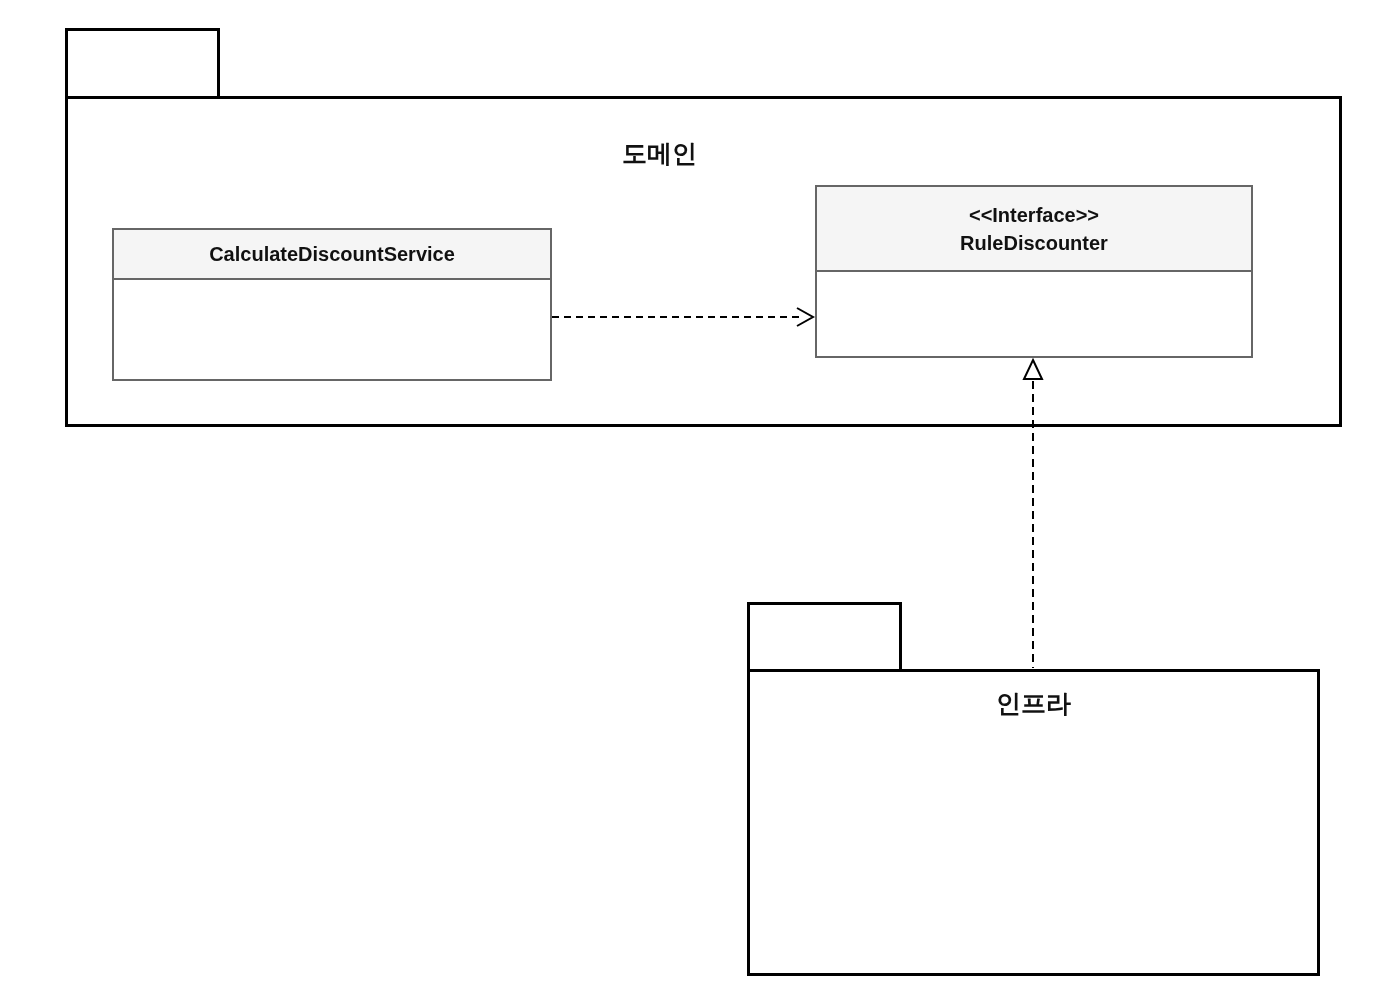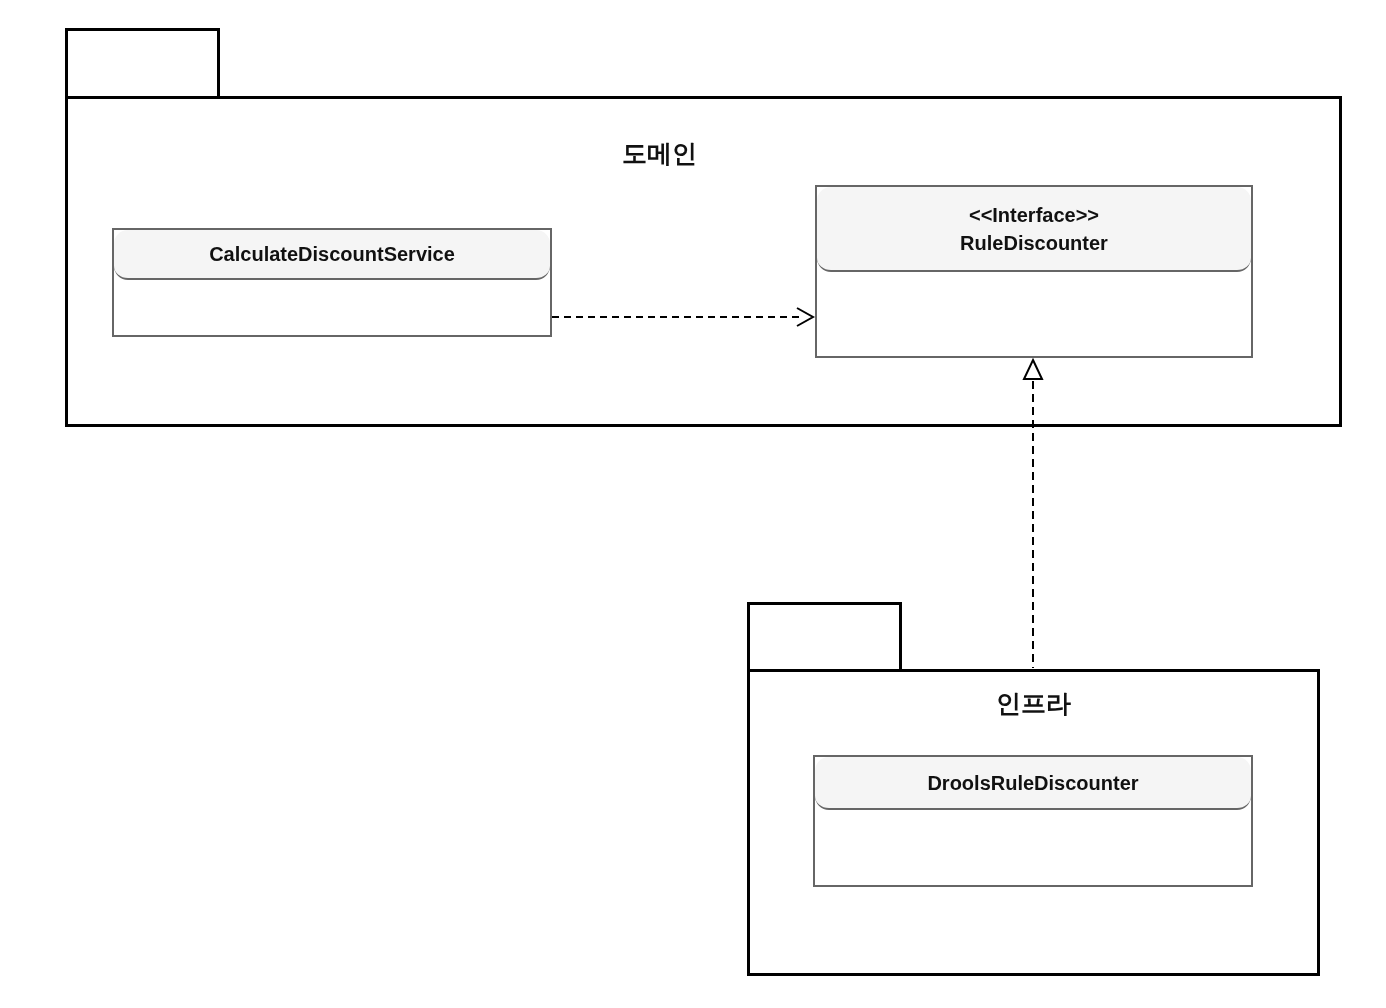--- a/index.html
+++ b/index.html
@@ -59,25 +59,24 @@
     flex-direction: column;
     align-items: center;
     justify-content: center;
     background: var(--header-fill);
     border-bottom: 2px solid var(--class-border);
     font-size: 20px;
     font-weight: bold;
     color: var(--text);
     line-height: 28px;
     text-align: center;
-    border-radius: 14px;
   }
   .uml-class-body { flex: 1 1 auto; background: var(--canvas-bg); }
 
-  #class-calc   { left: 112px; top: 228px; width: 440px; height: 109px; gap: 21px; }
+  #class-calc   { left: 112px; top: 228px; width: 440px; height: 153px; gap: 21px; }
   #class-calc .uml-class-header { height: 50px; }
 
   #iface-rule   { left: 815px; top: 185px; width: 438px; height: 173px; }
   #iface-rule .uml-class-header { height: 85px; }
 
   #class-drools { left: 813px; top: 755px; width: 440px; height: 132px; }
   #class-drools .uml-class-header { height: 53px; }
 
   #pkg-domain-tab  { left: 65px;  top: 28px;  width: 155px; height: 68px; }
   #pkg-domain-body { left: 65px;  top: 96px;  width: 1277px; height: 331px; }
@@ -117,26 +116,20 @@
   </div>
 
   <div class="uml-class" id="iface-rule">
     <div class="uml-class-header">
       <span>&lt;&lt;Interface&gt;&gt;</span>
       <span>RuleDiscounter</span>
     </div>
     <div class="uml-class-body"></div>
   </div>
 
-  <div class="uml-class" id="class-drools">
-    <div class="uml-class-header">
-      <span>DroolsRuleDiscounter</span>
-    </div>
-    <div class="uml-class-body"></div>
-  </div>
 
   <svg id="connector-layer" viewBox="0 0 1386 1008">
     <g>
       <line class="conn-stroke" x1="552" y1="317" x2="802" y2="317" stroke-dasharray="7,5"></line>
       <path class="conn-stroke" d="M 797 308 L 813 317 L 797 326"></path>
     </g>
     <g>
       <line class="conn-stroke" x1="1033" y1="381" x2="1033" y2="668" stroke-dasharray="8,5"></line>
       <path class="conn-tri" d="M 1033 360 L 1042 379 L 1024 379 Z"></path>
     </g>

